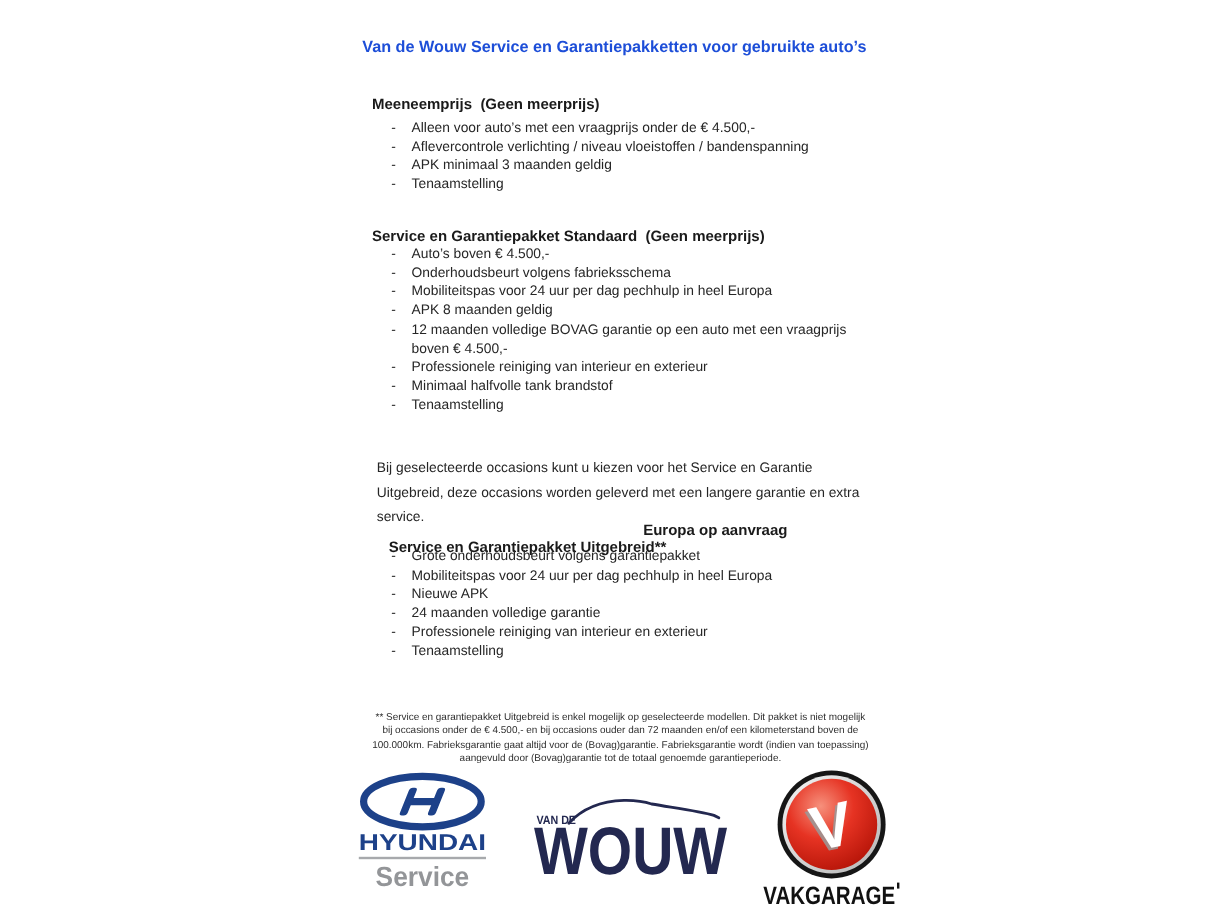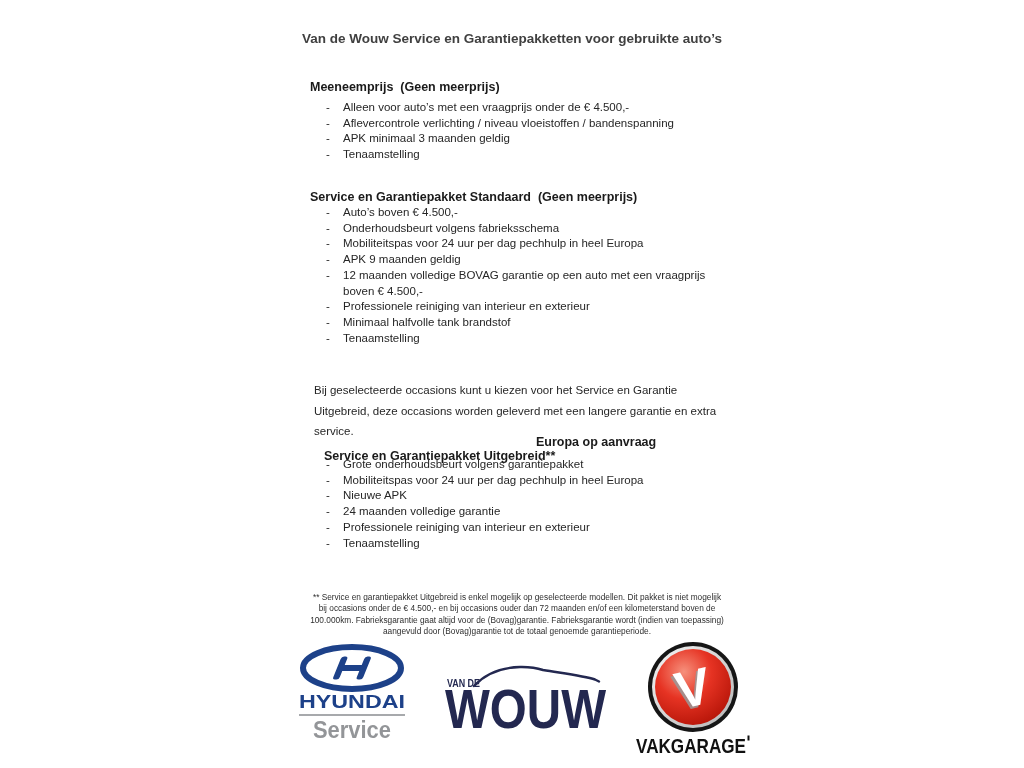--- a/index.html
+++ b/index.html
@@ -9,21 +9,21 @@
     font-family: "Liberation Sans", "DejaVu Sans", sans-serif;
     color: #1f1f1f;
     overflow: hidden;
   }
   .page { position: relative; width: 1024px; height: 768px; background: #fff; }
   .abs { position: absolute; }
 
   .title {
     top: 31px; left: 0; width: 1024px;
     text-align: center;
-    font-size: 13.5px; font-weight: bold; color: #404040;
+    font-size: 13.5px; font-weight: bold; color: #1d4ed8;
     margin: 0;
   }
 
   .heading {
     left: 310px;
     font-size: 12.5px; font-weight: bold; color: #1a1a1a;
     margin: 0; white-space: pre-wrap;
   }
   .heading .price-label {
     position: absolute; left: 226px; top: 0; white-space: nowrap;
@@ -80,21 +80,21 @@
       <li>Aflevercontrole verlichting / niveau vloeistoffen / bandenspanning</li>
       <li>APK minimaal 3 maanden geldig</li>
       <li>Tenaamstelling</li>
     </ul>
 
   <h2 class="abs heading" style="top:190px;">Service en Garantiepakket Standaard  (Geen meerprijs)</h2>
   <ul class="abs bullets" style="top:205px;">
       <li>Auto’s boven € 4.500,-</li>
       <li>Onderhoudsbeurt volgens fabrieksschema</li>
       <li>Mobiliteitspas voor 24 uur per dag pechhulp in heel Europa</li>
-      <li>APK 9 maanden geldig</li>
+      <li>APK 8 maanden geldig</li>
       <li>12 maanden volledige BOVAG garantie op een auto met een vraagprijs boven € 4.500,-</li>
       <li>Professionele reiniging van interieur en exterieur</li>
       <li>Minimaal halfvolle tank brandstof</li>
       <li>Tenaamstelling</li>
     </ul>
 
   <p class="abs para" style="top:376px;">Bij geselecteerde occasions kunt u kiezen voor het Service en Garantie Uitgebreid, deze occasions worden geleverd met een langere garantie en extra service.</p>
 
   <h2 class="abs heading" style="top:435px;">
     <span>Service en Garantiepakket Uitgebreid**</span>

